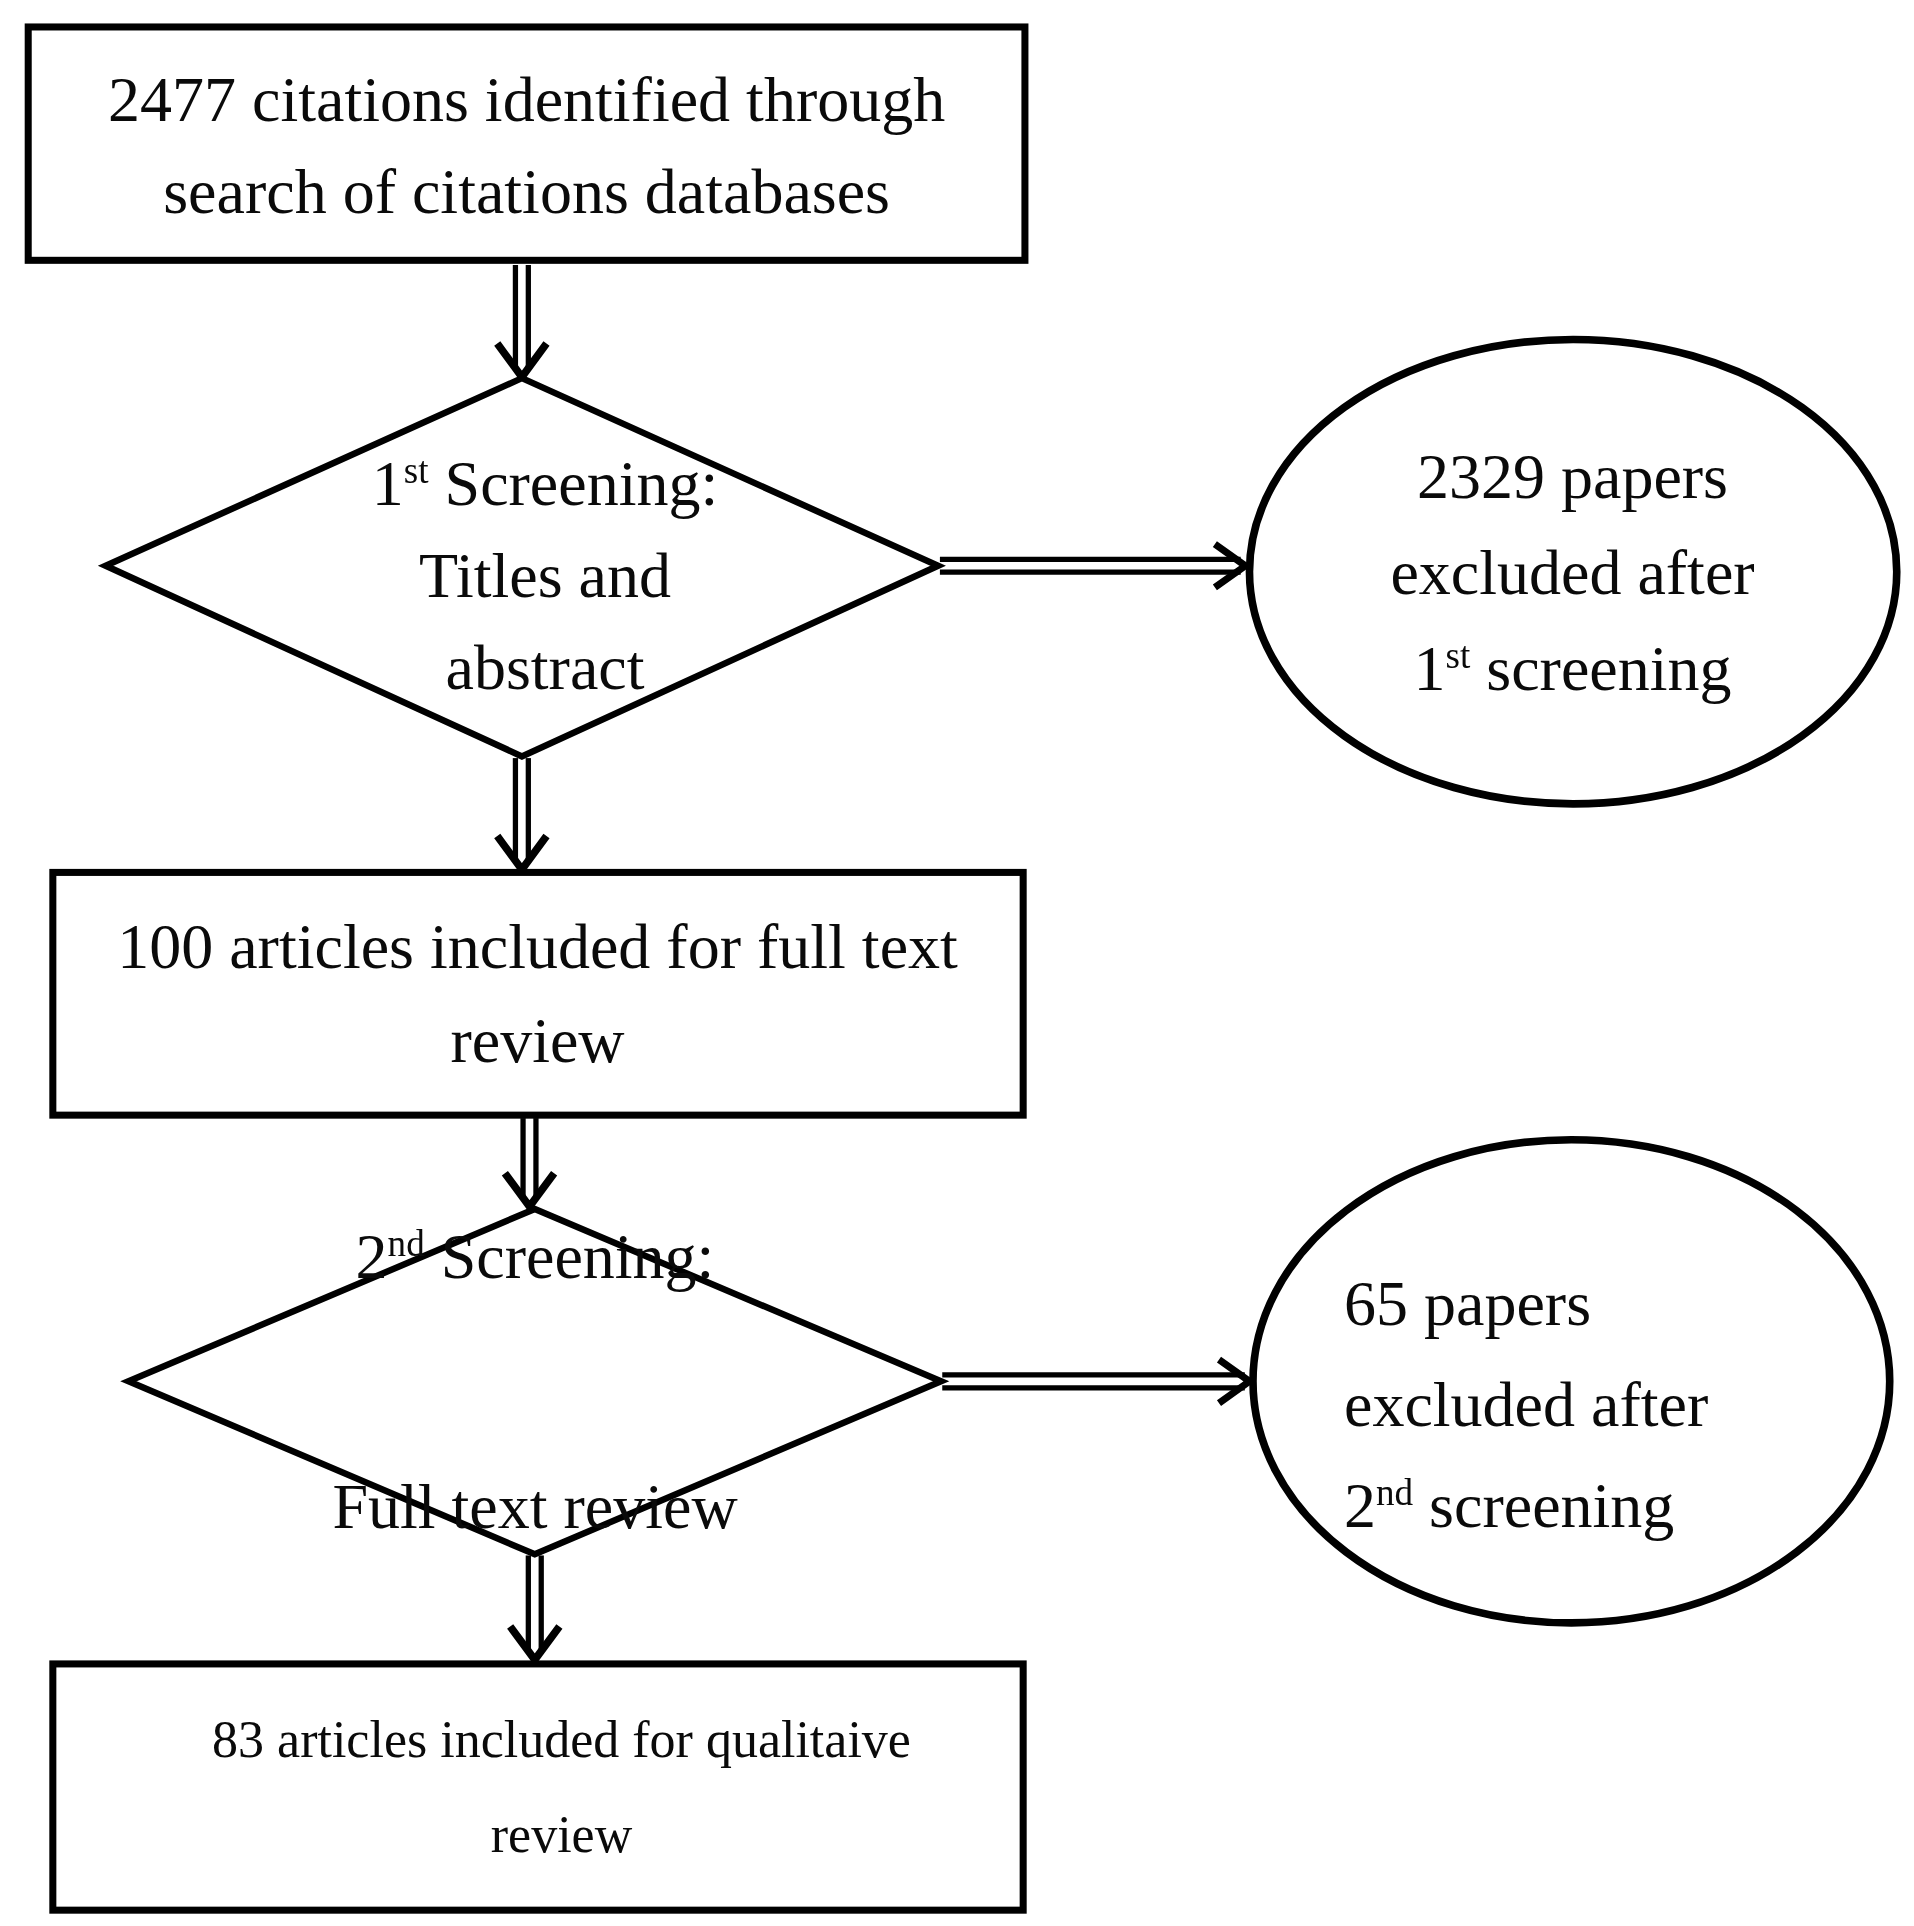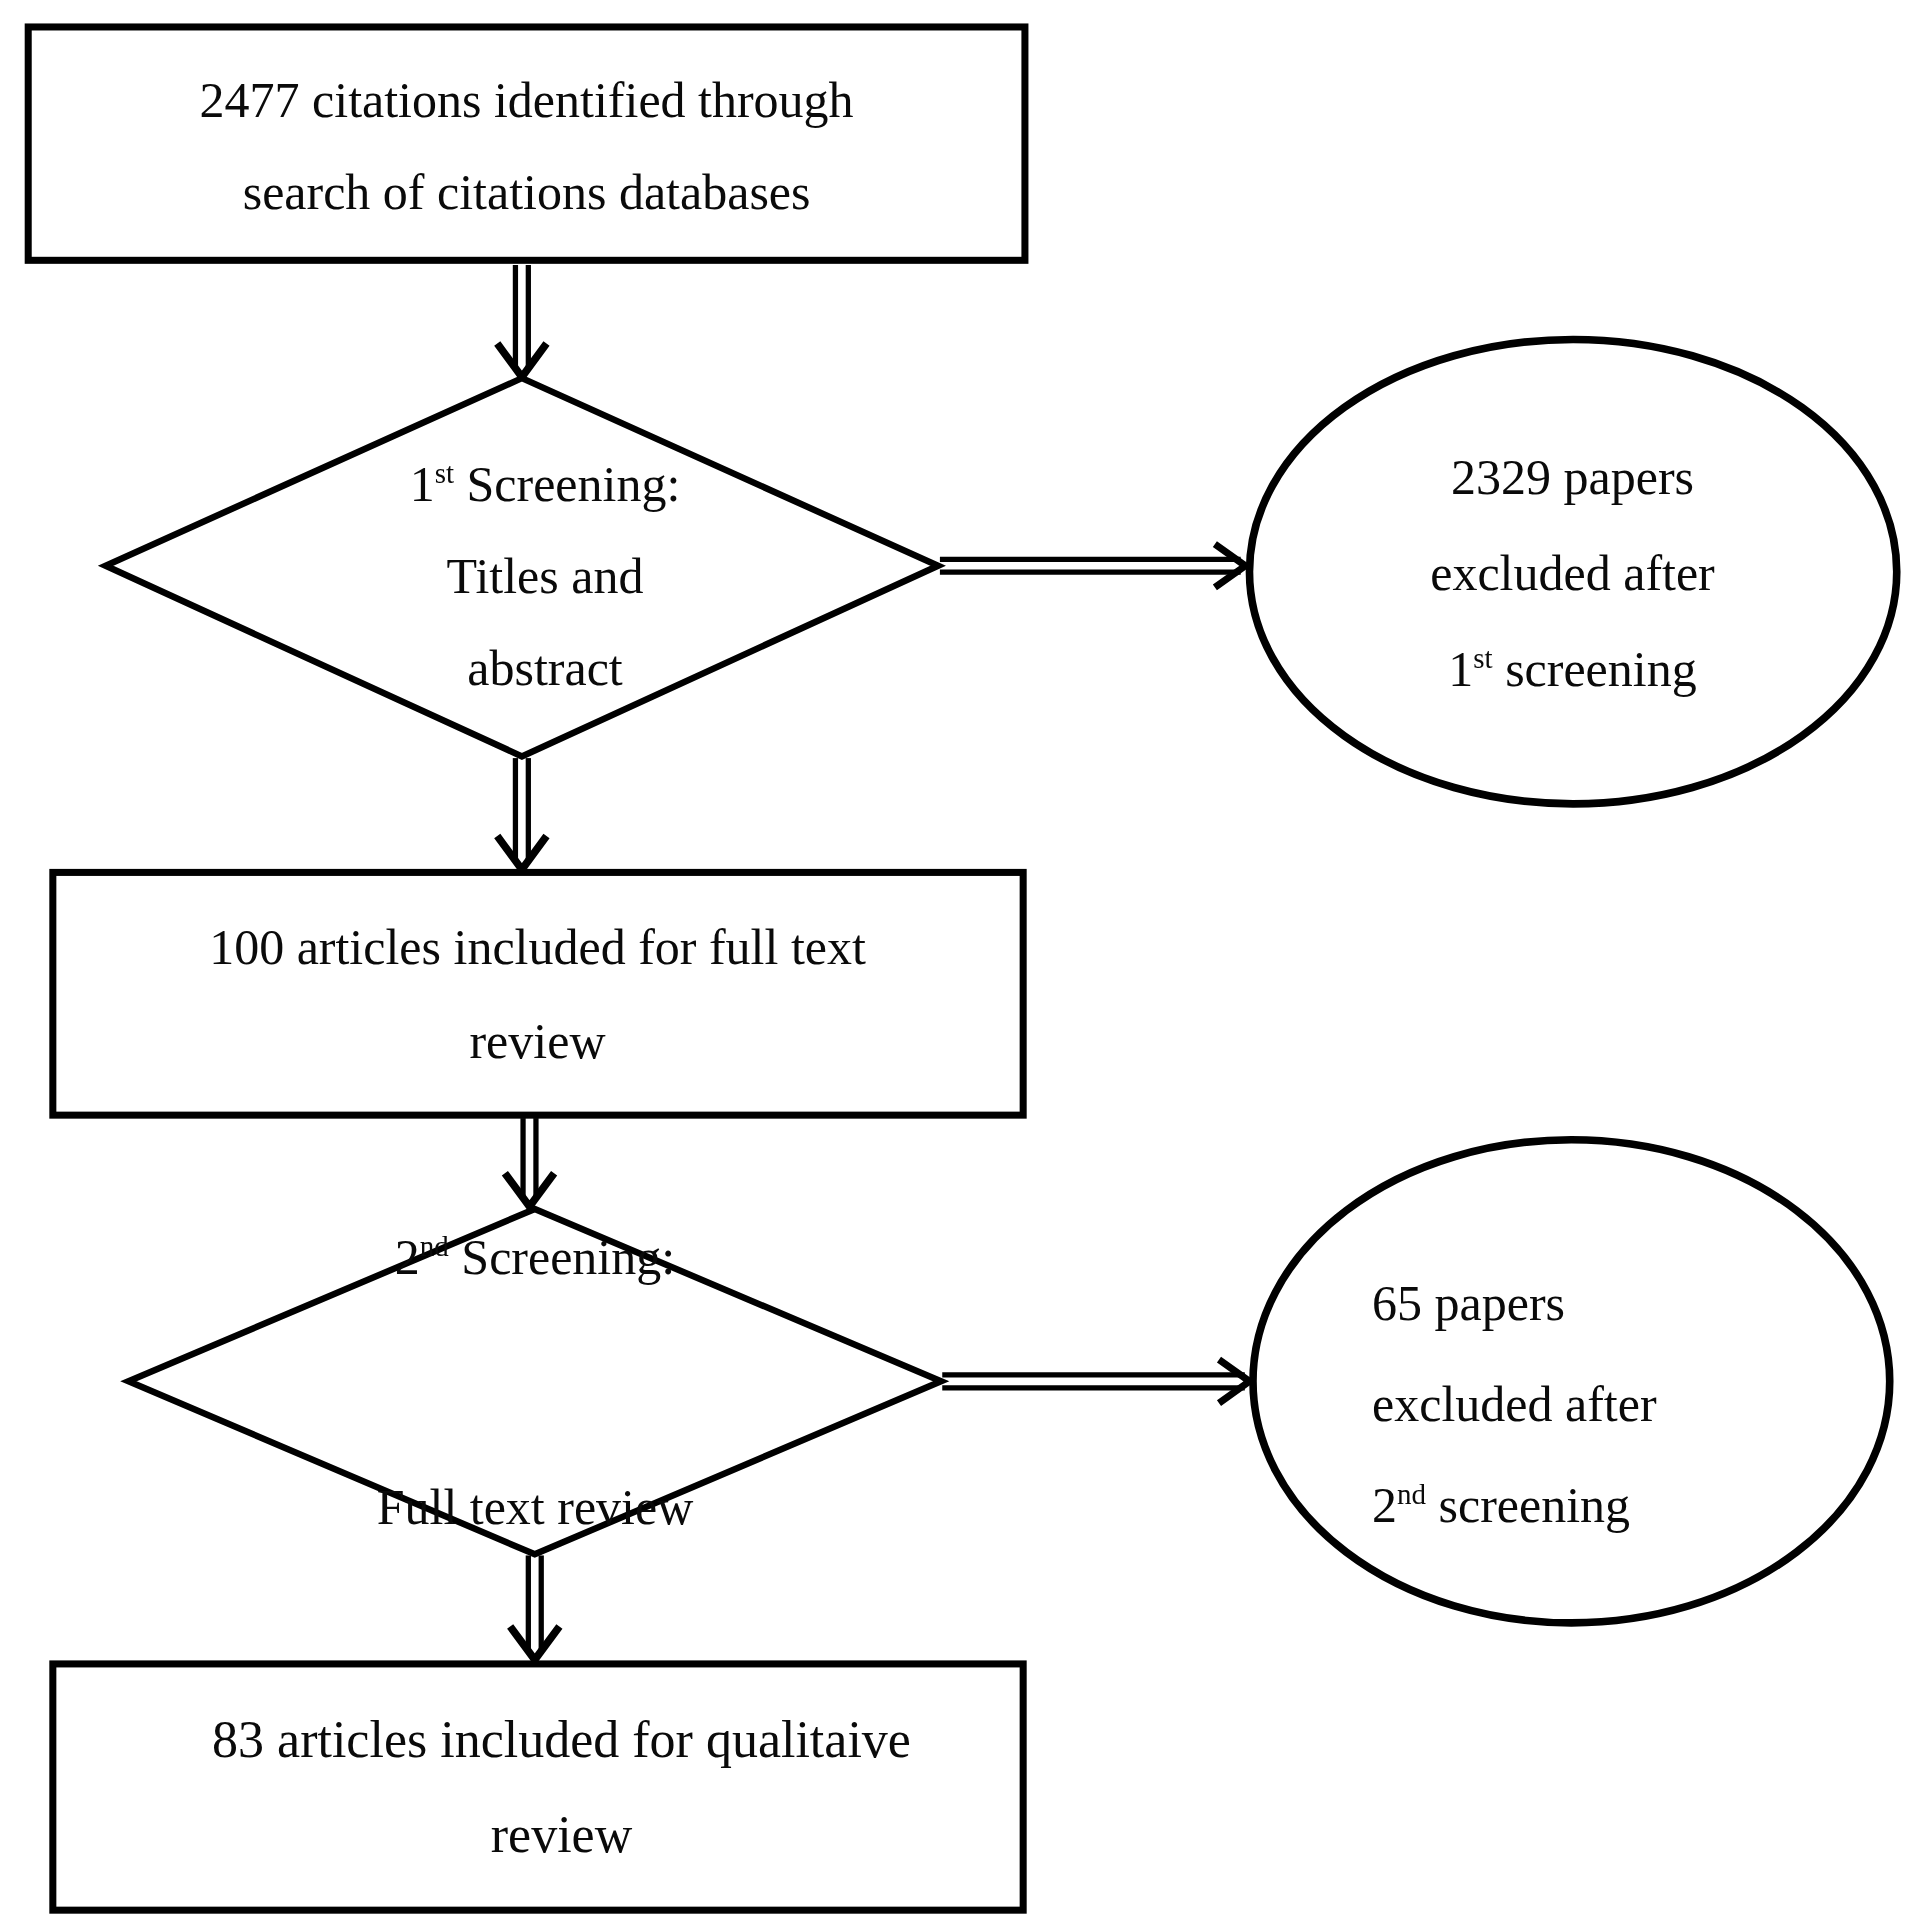--- a/index.html
+++ b/index.html
@@ -17,36 +17,36 @@
     width: 1915px; height: 1926px;
   }
   .label {
     position: absolute;
     display: flex;
     flex-direction: column;
     justify-content: center;
     align-items: center;
     text-align: center;
     color: #0a0a0a;
-    font-size: 50px;
+    font-size: 64px;
     line-height: 93px;
   }
   .label .line { white-space: nowrap; }
   .sup {
     font-size: 58%;
     vertical-align: super;
     line-height: 0;
     margin-top: 29px;
   }
   .t-box-top      { left: 24.6px;   top: 27px;   width: 1004px; height: 237px; line-height: 92px; }
   .t-diamond-1    { left: 117px;  top: 387px;  width: 856px; height: 378px; line-height: 92px; }
   .t-ellipse-1    { left: 1249px; top: 384px;  width: 647px; height: 378px; line-height: 96px; }
   .t-box-mid      { left: 50px;   top: 872px; width: 975px; height: 243px; line-height: 94px; }
   .t-diamond-2    { left: 129px;  top: 1211px; width: 812px; height: 342px; line-height: 92px; justify-content: space-between; }
-  .t-ellipse-2    { left: 1372px; top: 1252px; width: 446px;  height: 305px; line-height: 101px;
+  .t-ellipse-2    { left: 1344px; top: 1252px; width: 446px;  height: 305px; line-height: 101px;
                     align-items: flex-start; text-align: left; }
   .t-box-bottom   { left: 50px;   top: 1664px; width: 975px; height: 246px; line-height: 95px; font-size: 52px; padding-left: 24px; }
 </style>
 </head>
 <body>
 
 <div class="canvas">
 
   <svg class="shapes-svg" viewBox="0 0 3266 3285" fill="none" stroke="#000000">
 

